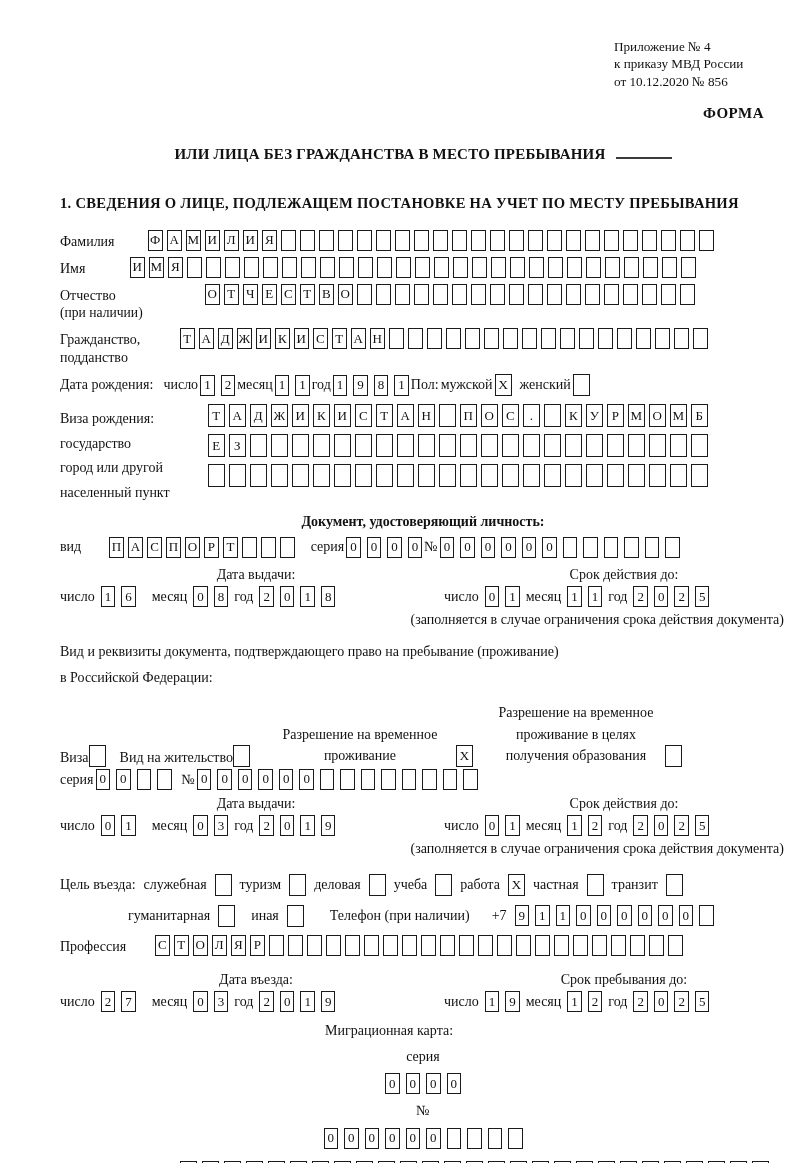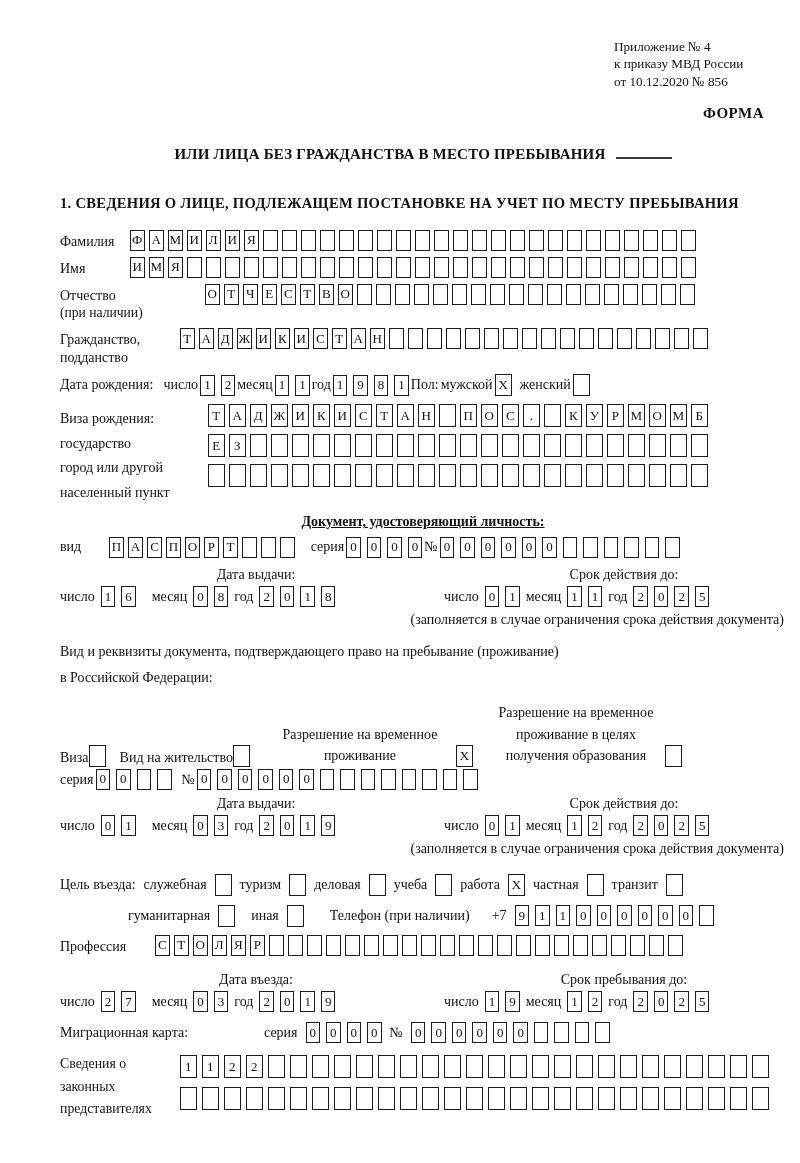--- a/index.html
+++ b/index.html
@@ -52,21 +52,21 @@
   }
 
   
   .inlinerow { display: flex; align-items: center; gap: 2px; }
   .inlinerow .t { padding-top: 0; }
 
   
   .stackrows .frow-inner { margin-bottom: 7px; }
 
   
-  .doc-heading { text-align: center; font-weight: bold; font-size: 14px; margin-top: 8px; text-decoration: underline; }
+  .doc-heading { text-align: center; font-weight: bold; font-size: 14px; margin-top: 8px; }
   .dates { display: flex; margin-top: 8px; }
   .date-col { }
   .date-col.left { width: 352px; }
   .date-col.right { margin-left: 32px; width: 340px; }
   .date-heading { text-align: center; font-size: 14px; padding-left: 40px; }
   .date-col.right .date-heading { padding-left: 20px; }
   .date-fields { display: flex; align-items: center; gap: 6px; margin-top: 3px; }
   .doc-note { text-align: right; font-size: 14px; margin-top: 4px; padding-right: 2px; }
 
   .residence-intro { margin-top: 10px; line-height: 1.9; }
@@ -75,29 +75,29 @@
   .permit-text { text-align: center; line-height: 1.55; }
   .pt3 { width: 192px; }
   .pt4 { width: 178px; }
   .permits .gap { width: 14px; }
 
   .visit-row { display: flex; align-items: center; gap: 8px; margin-top: 16px; flex-wrap: nowrap; }
   .visit-row2 { display: flex; align-items: center; gap: 8px; margin-top: 9px; padding-left: 68px; }
   .phone-label { margin-left: 18px; }
   .phone-prefix { margin-left: 14px; }
 
-  .mig-row { display: flex; align-items: center; gap: 8px; margin-top: 10px; }
+  .mig-row { display: flex; align-items: center; gap: 8px; margin-top: 10px; flex-direction: column; }
   .mig-row .mlabel { width: 196px; flex: none; }
 
   .reps { display: flex; margin-top: 10px; }
   .reps-labels { width: 120px; flex: none; line-height: 1.6; font-size: 13.8px; }
 
   .mt6 { margin-top: 6px; }
   .mt8 { margin-top: 8px; }
-  .mt18 { margin-top: 18px; }
+  .mt18 { margin-top: 18px; gap: 18px; }
 </style>
 </head>
 <body>
 
 <div class="page">
 
   <div class="appendix">
     <div>Приложение № 4</div>
     <div>к приказу МВД России</div>
     <div>от 10.12.2020 № 856</div>

